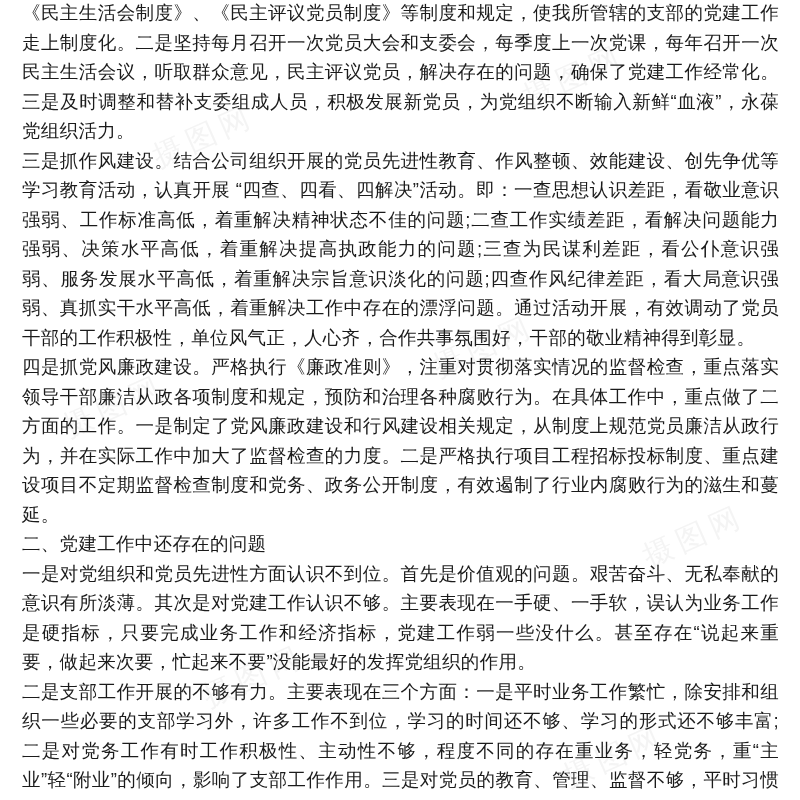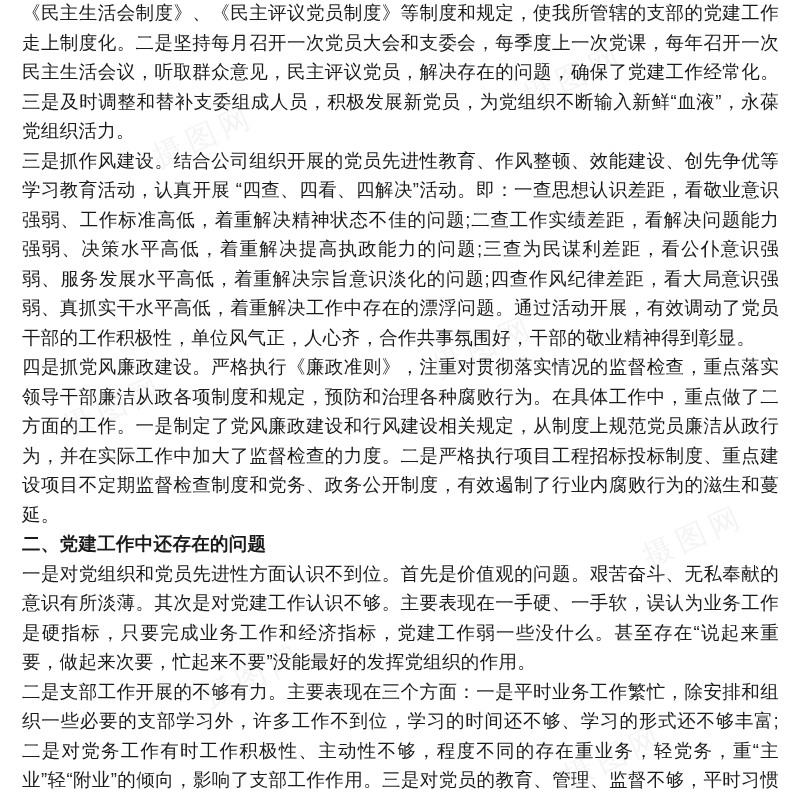--- a/index.html
+++ b/index.html
@@ -48,21 +48,21 @@
     text-align: justify;
     text-justify: inter-ideograph;
     letter-spacing: 0.3px;
     word-break: break-all;
   }
   .para {
     margin: 0;
     padding: 0;
   }
   .para.heading {
-    font-weight: bold;
+    font-weight: normal;
   }
 </style>
 </head>
 <body>
 
 <div class="page">
   <div class="watermark-layer">
       <span class="wm" style="left: 150px; top: 120px;">摄图网</span>
       <span class="wm" style="left: 520px; top: 60px;">摄图网</span>
       <span class="wm" style="left: 60px; top: 390px;">摄图网</span>

